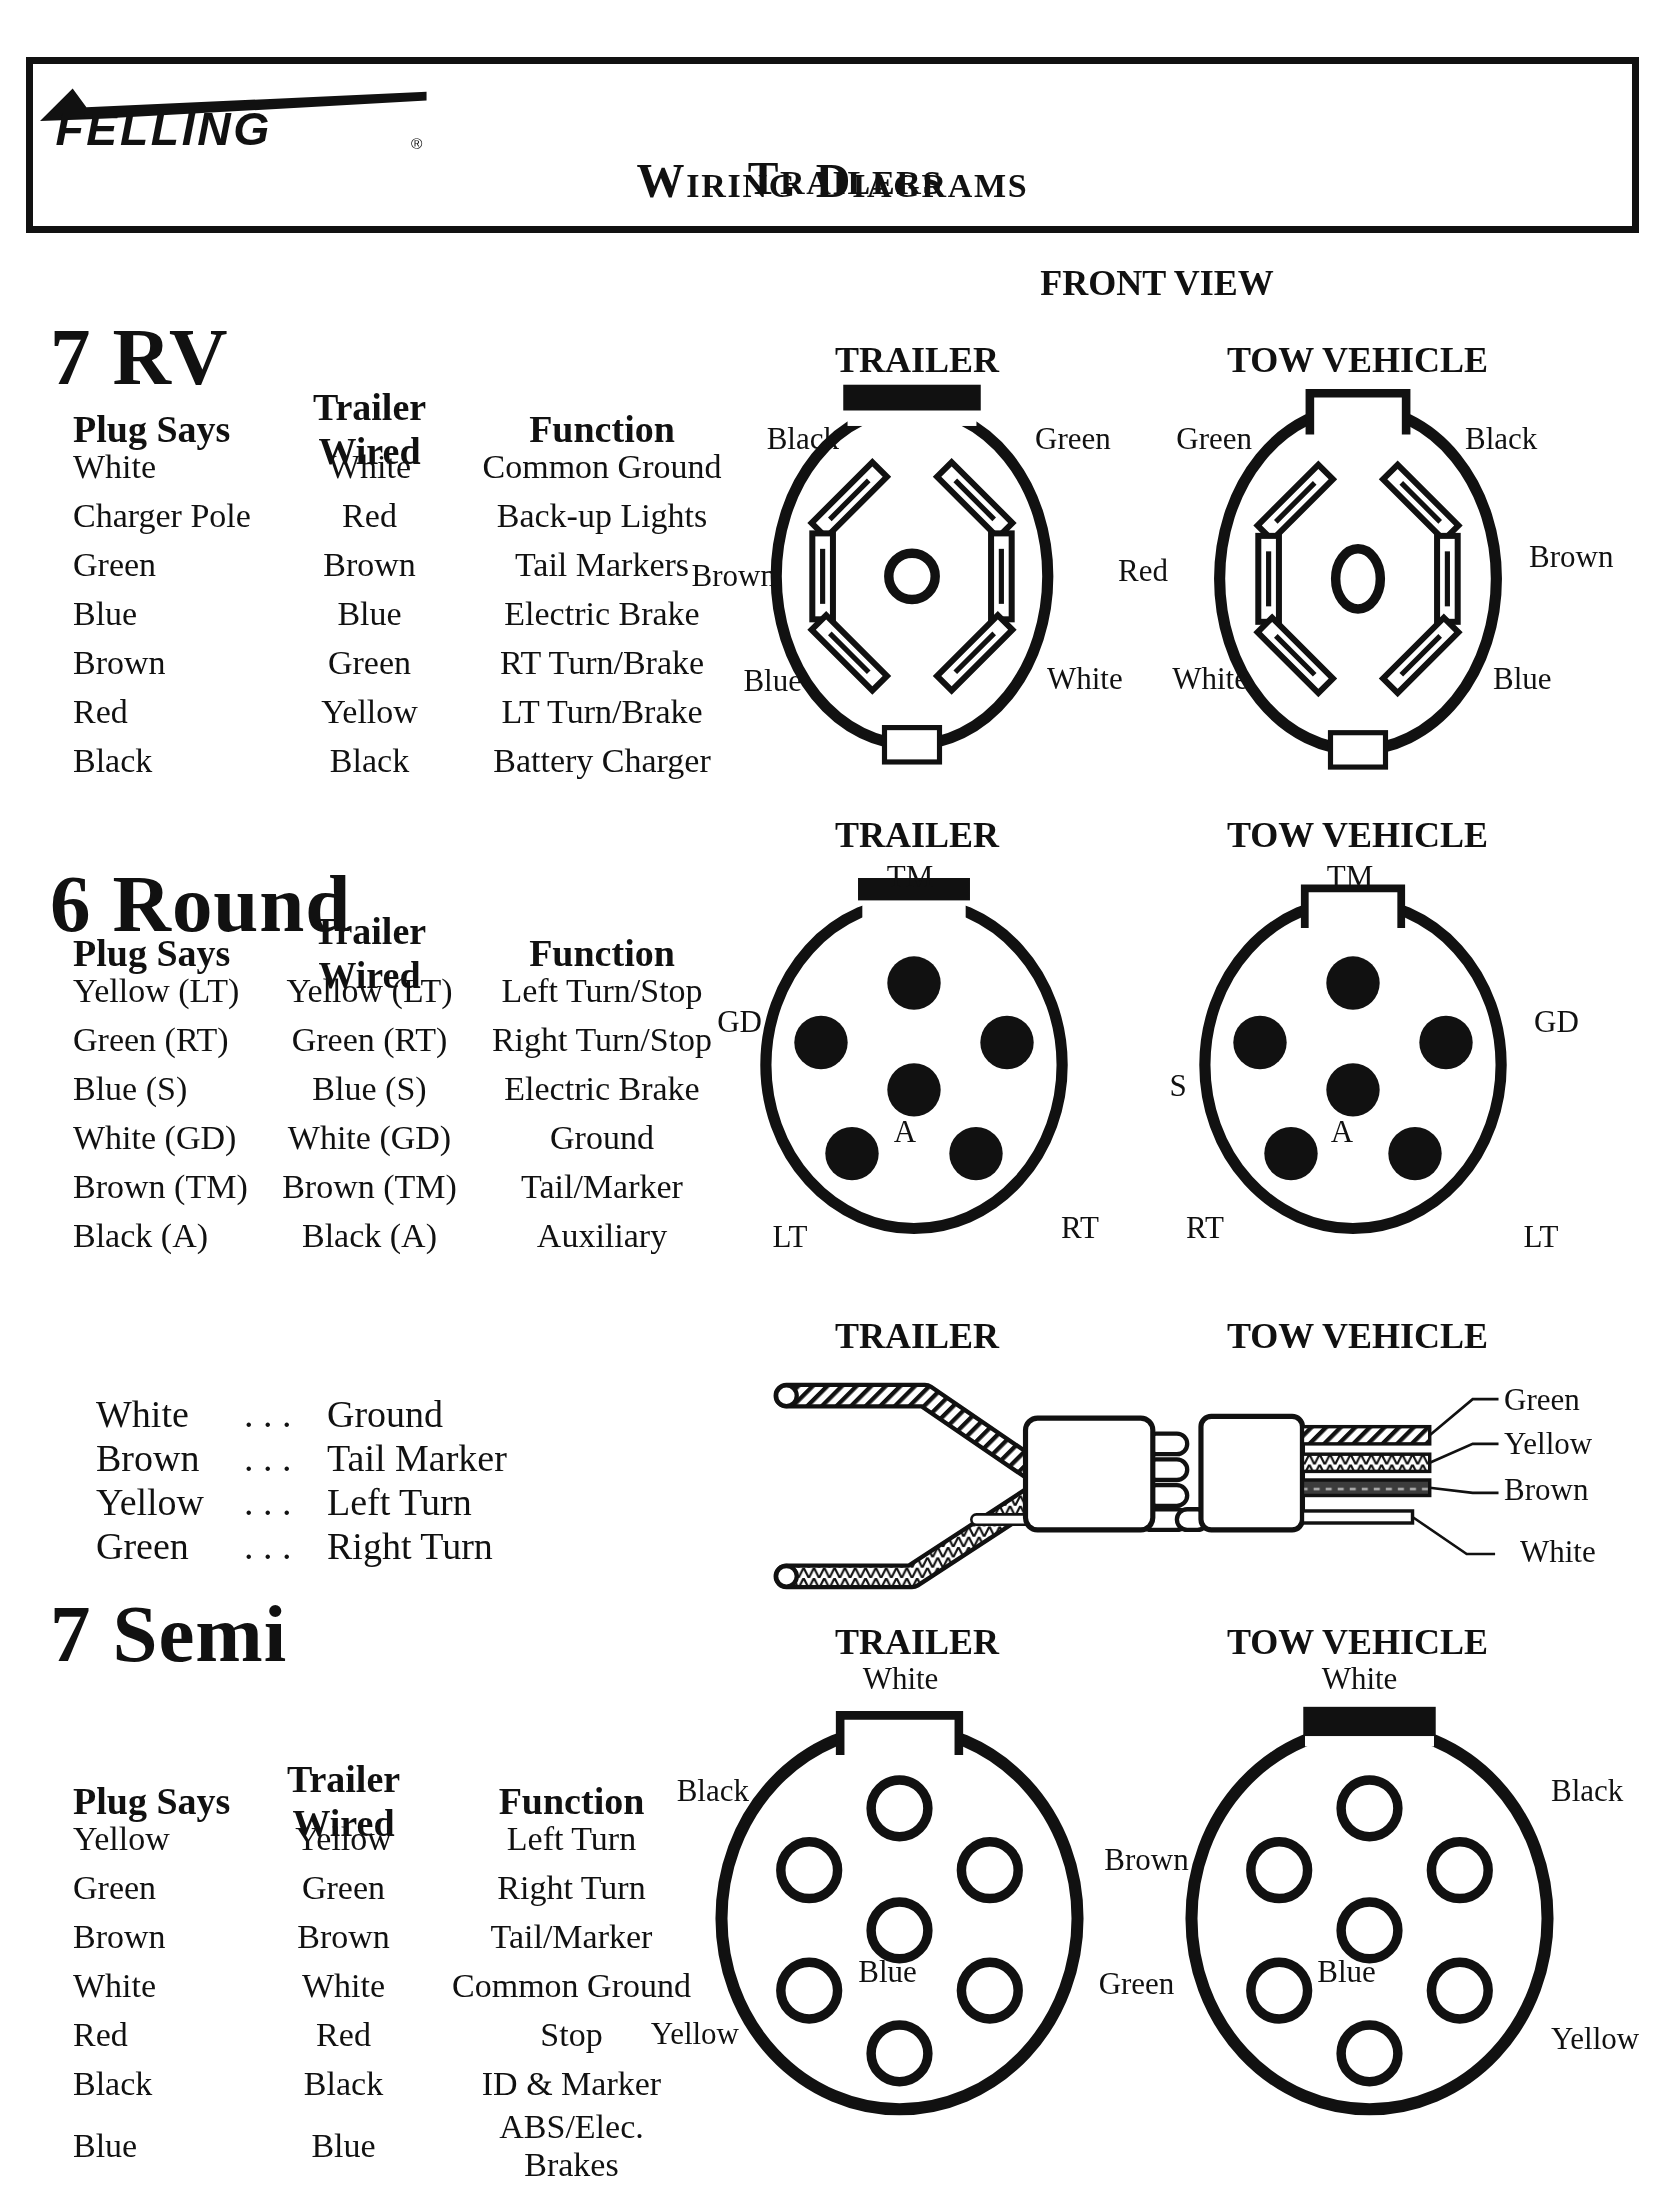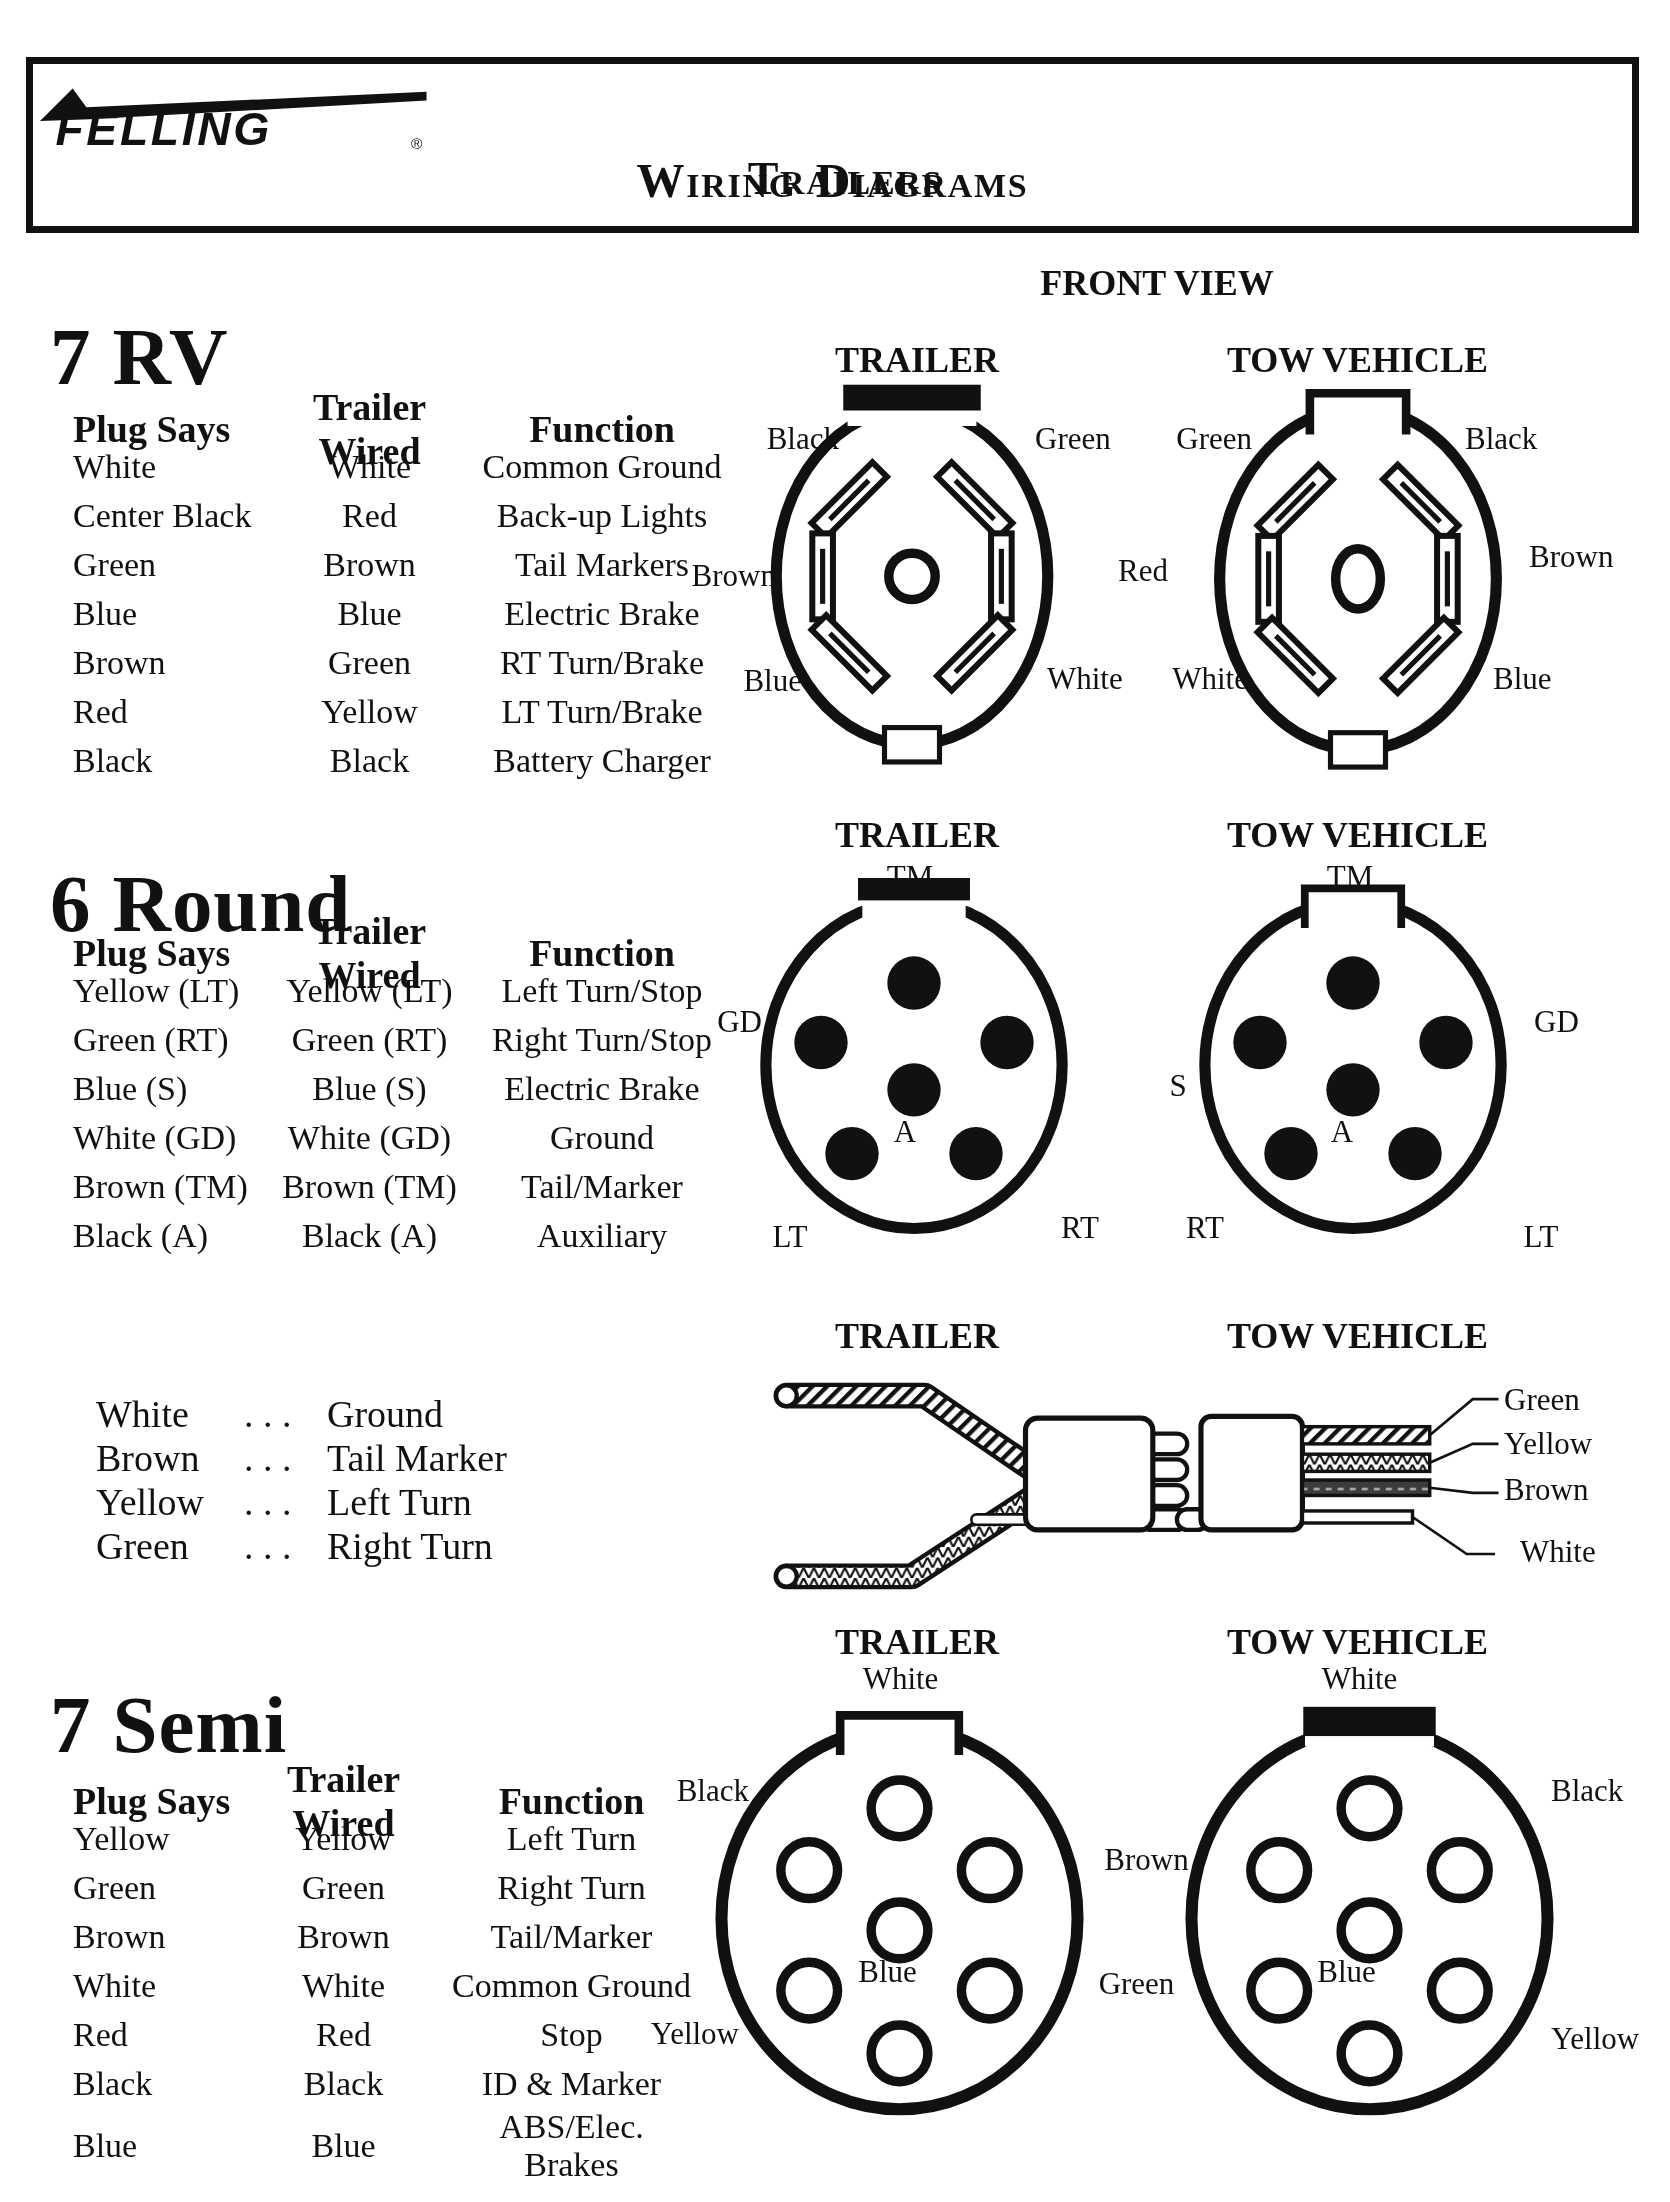--- a/index.html
+++ b/index.html
@@ -67,21 +67,21 @@
         <span class="c0">Plug Says</span>
         <span class="c1">Trailer Wired</span>
         <span class="c2">Function</span>
       </div>
       <div class="trow">
         <span class="c0">White</span>
         <span class="c1">White</span>
         <span class="c2">Common Ground</span>
       </div>
       <div class="trow">
-        <span class="c0">Center Black</span>
+        <span class="c0">Charger Pole</span>
         <span class="c1">Red</span>
         <span class="c2">Back-up Lights</span>
       </div>
       <div class="trow">
         <span class="c0">Green</span>
         <span class="c1">Brown</span>
         <span class="c2">Tail Markers</span>
       </div>
       <div class="trow">
         <span class="c0">Blue</span>
@@ -353,21 +353,21 @@
   </svg>
 
   <div class="abs clabel" style="left:1504px;top:1383px;">Green</div>
   <div class="abs clabel" style="left:1504px;top:1427px;">Yellow</div>
   <div class="abs clabel" style="left:1504px;top:1473px;">Brown</div>
   <div class="abs clabel" style="left:1520px;top:1535px;">White</div>
 
   <div class="abs dhead" style="left:788px;top:1624px;width:258px;">TRAILER</div>
   <div class="abs dhead" style="left:1211px;top:1624px;width:293px;">TOW VEHICLE</div>
 
-  <div class="abs sec-title" style="left:50px;top:1685px;">7 Semi</div>
+  <div class="abs sec-title" style="left:50px;top:1594px;">7 Semi</div>
   <div class="abs wtable cols-b" style="left:52px;top:1757px;width:680px;">
       <div class="thr">
         <span class="c0">Plug Says</span>
         <span class="c1">Trailer Wired</span>
         <span class="c2">Function</span>
       </div>
       <div class="trow">
         <span class="c0">Yellow</span>
         <span class="c1">Yellow</span>
         <span class="c2">Left Turn</span>

